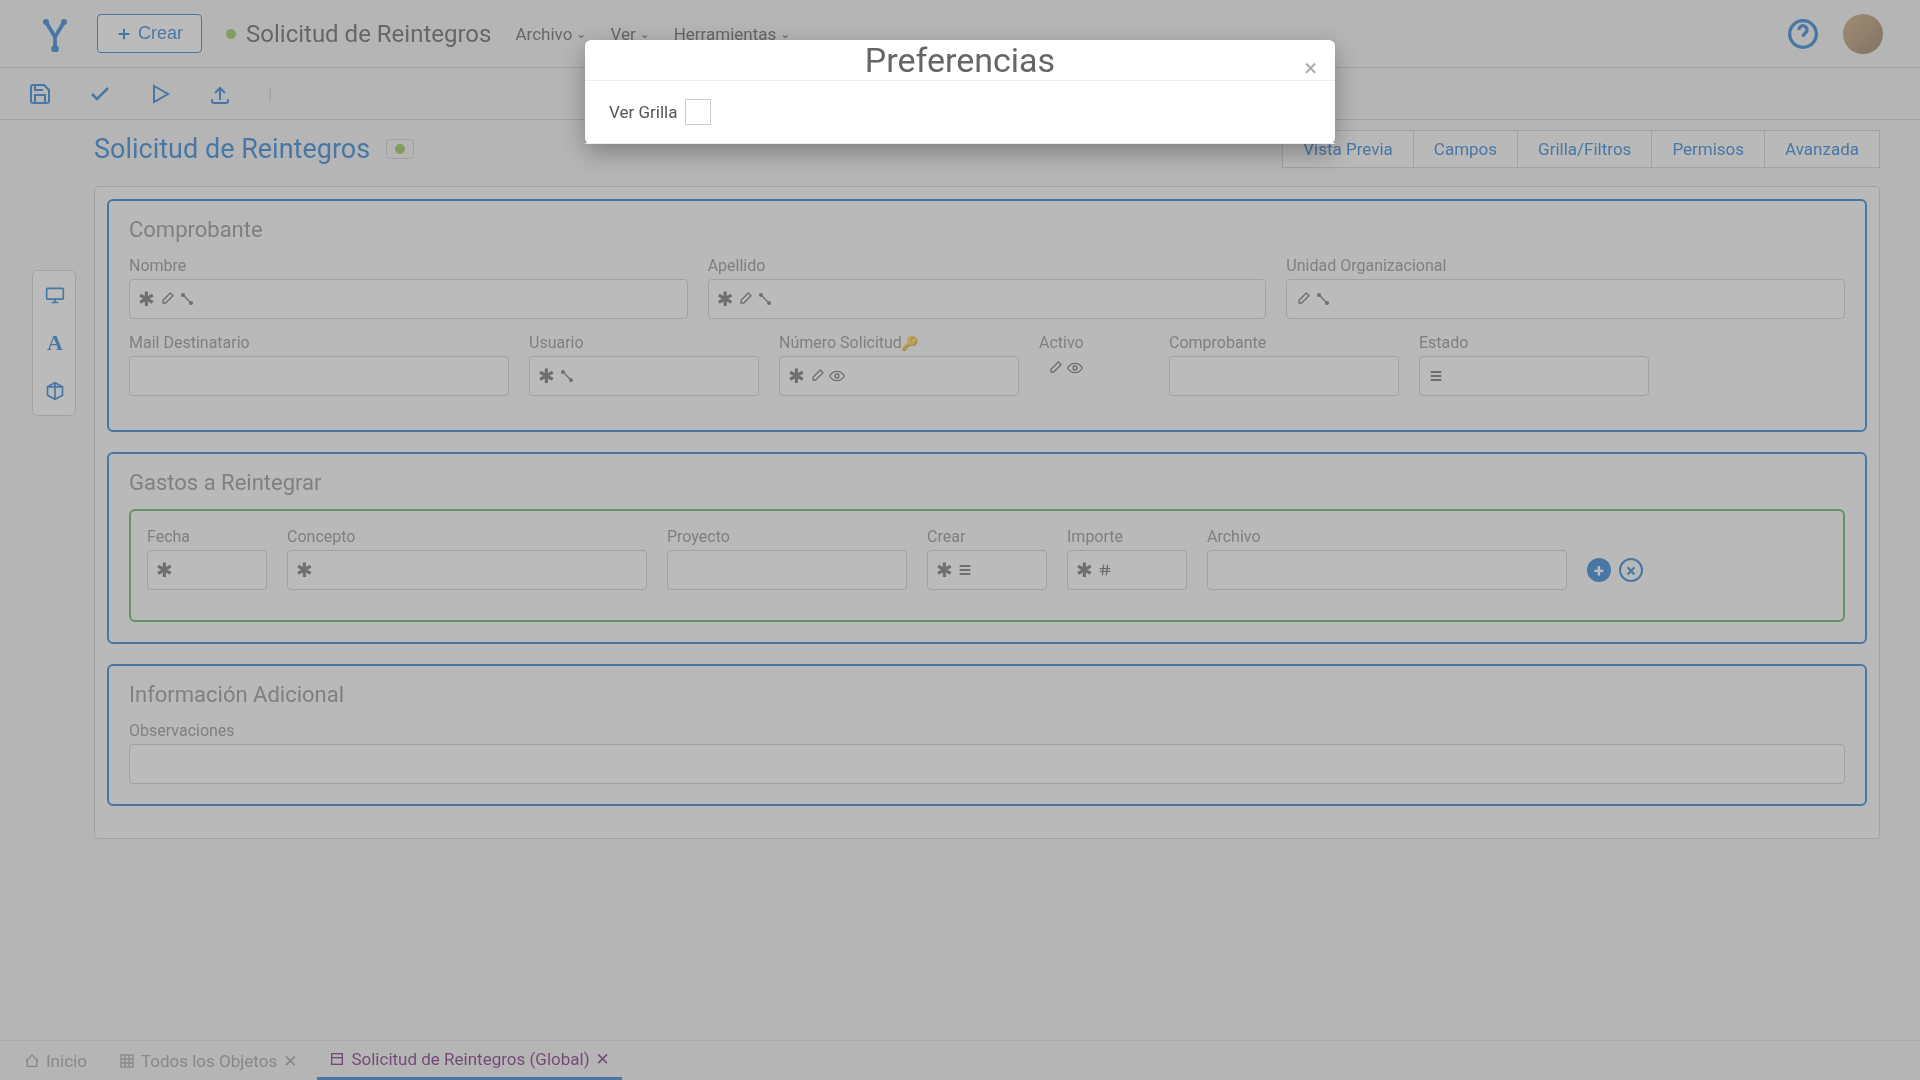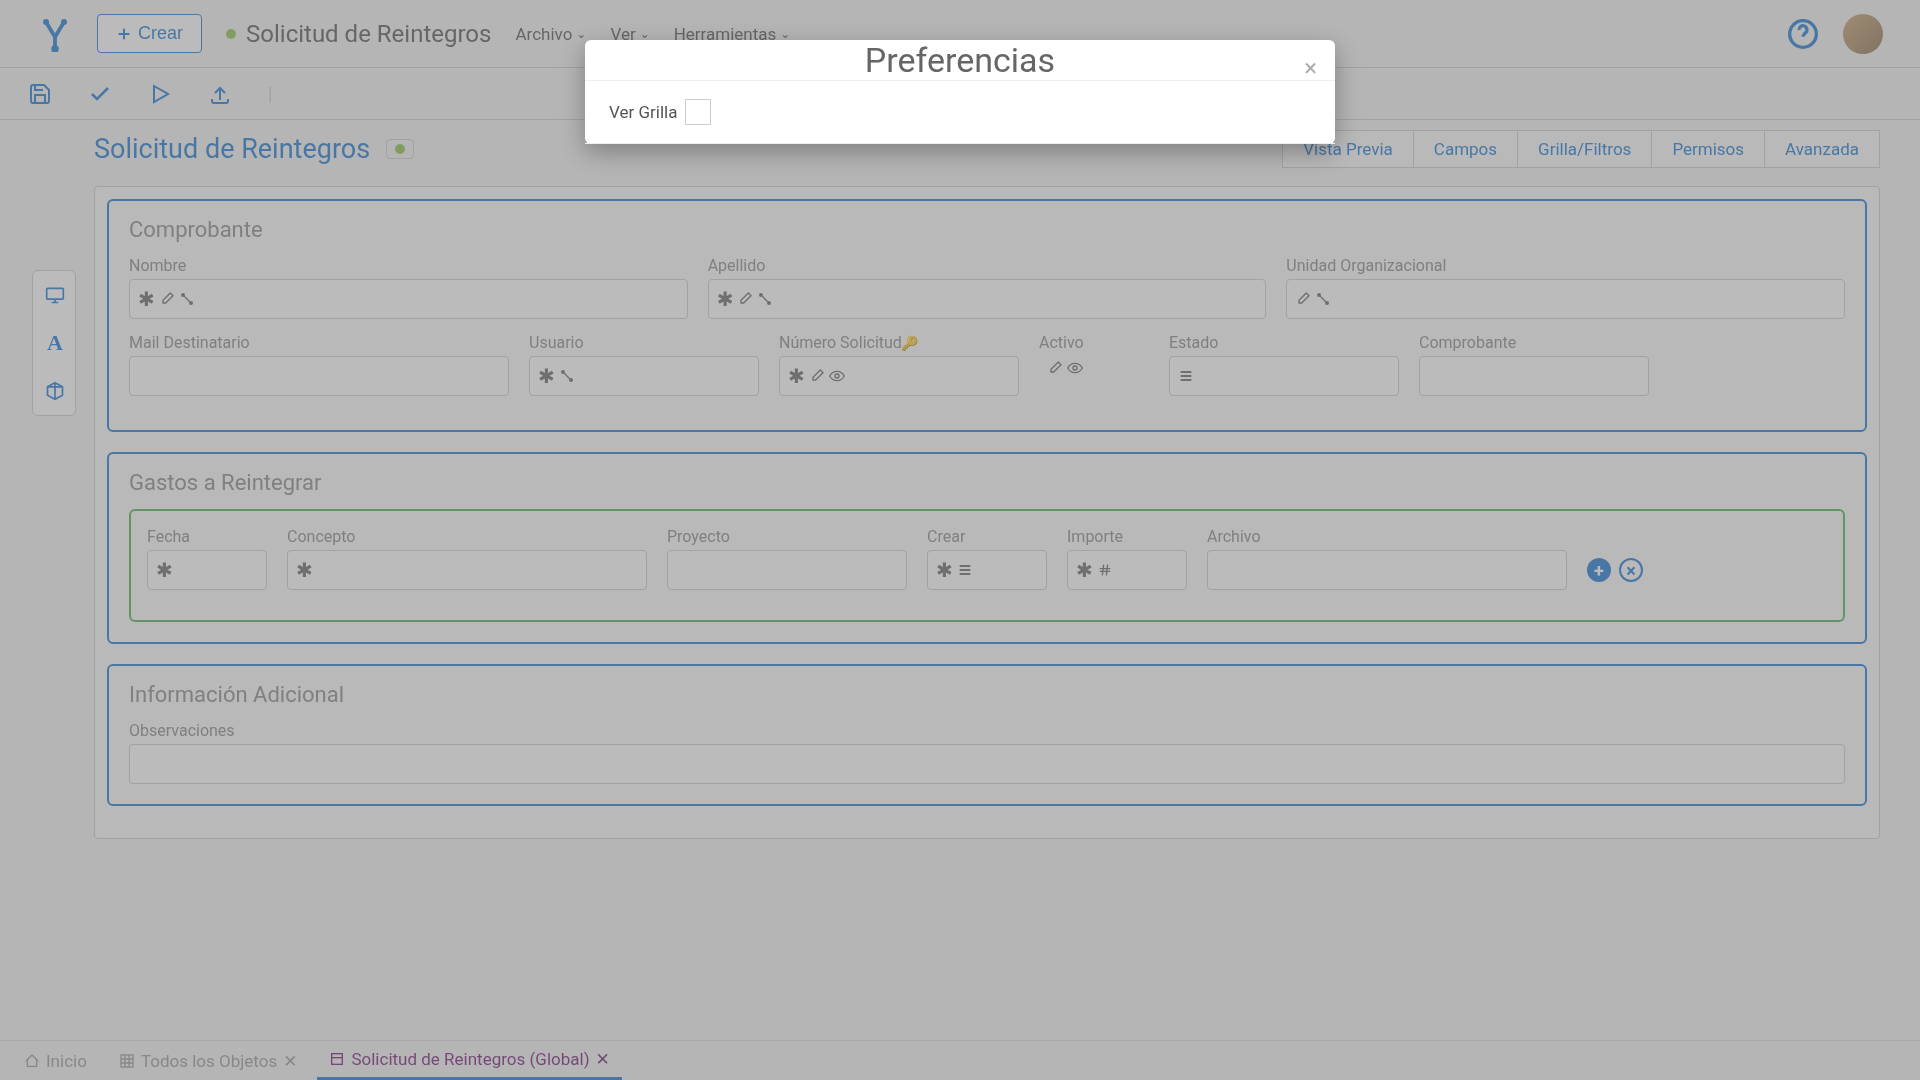--- a/index.html
+++ b/index.html
@@ -228,30 +228,30 @@
               <svg class="mini-icn" viewBox="0 0 24 24" fill="none" stroke="currentColor" stroke-width="2">
                 <path d="M17 3l4 4-11 11H6v-4L17 3z"></path>
               </svg>
               <svg class="mini-icn" viewBox="0 0 24 24" fill="none" stroke="currentColor" stroke-width="2">
                 <path d="M1 12s4-7 11-7 11 7 11 7-4 7-11 7S1 12 1 12z"></path>
                 <circle cx="12" cy="12" r="3"></circle>
               </svg>
             </div>
           </div>
         <div class="field" style="width:230px">
+            <span class="field-label">Comprobante</span>
+            <div class="field-input"></div>
+          </div>
+        <div class="field" style="width:230px">
             <span class="field-label">Estado</span>
             <div class="field-input">
               <svg class="mini-icn" viewBox="0 0 24 24" fill="none" stroke="currentColor" stroke-width="3">
                 <path d="M4 6h16M4 12h16M4 18h16"></path>
               </svg>
             </div>
-          </div>
-        <div class="field" style="width:230px">
-            <span class="field-label">Comprobante</span>
-            <div class="field-input"></div>
           </div>
       </div>
     </div>
 
     <div class="section">
       <div class="section-title">Gastos a Reintegrar</div>
       <div class="subsection">
         <div class="field-row" style="align-items:flex-end">
           <div class="field" style="width:120px">
               <span class="field-label">Fecha</span>

